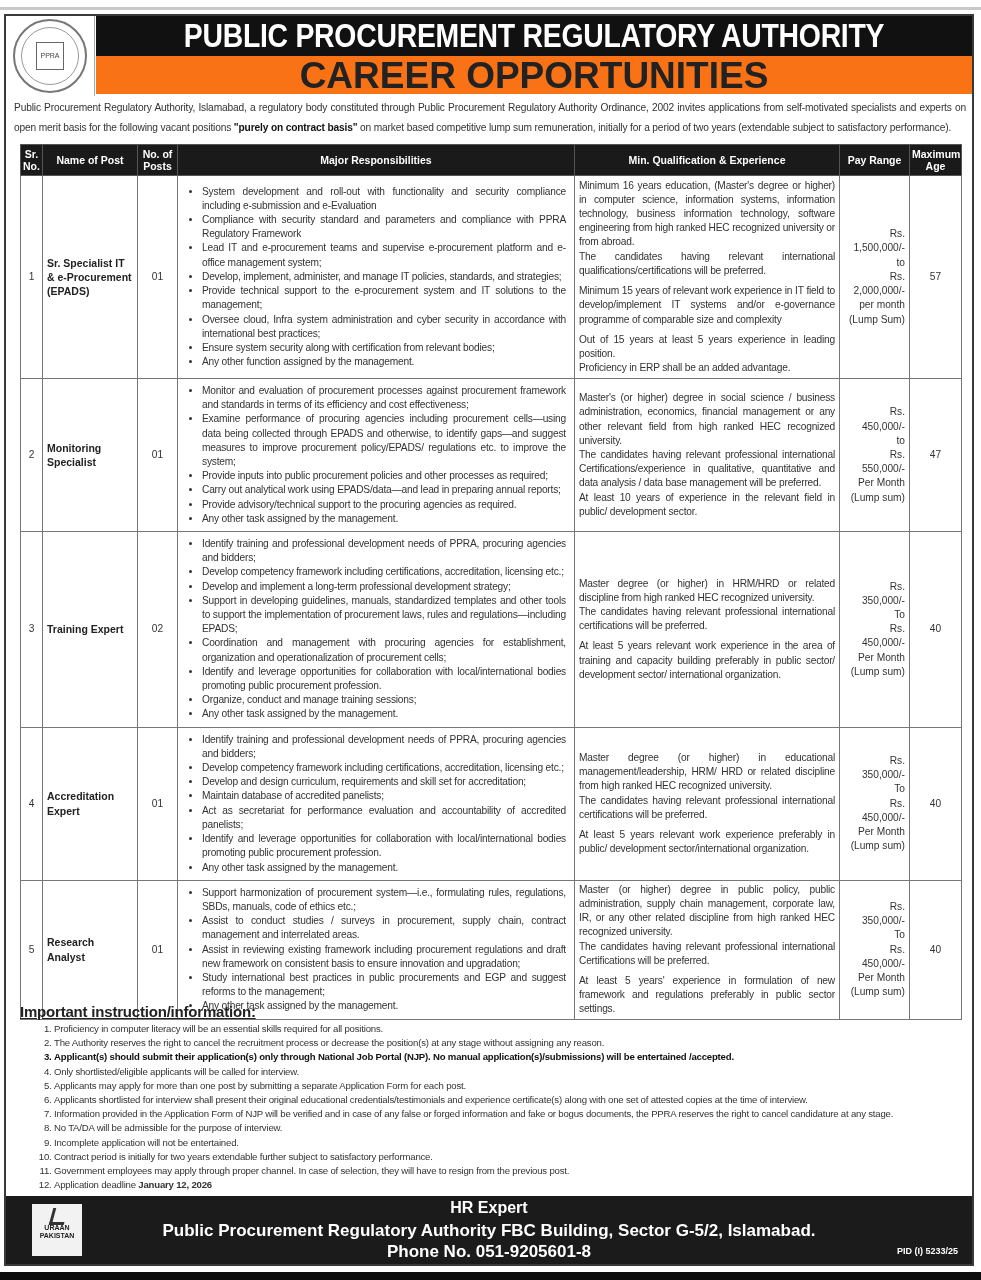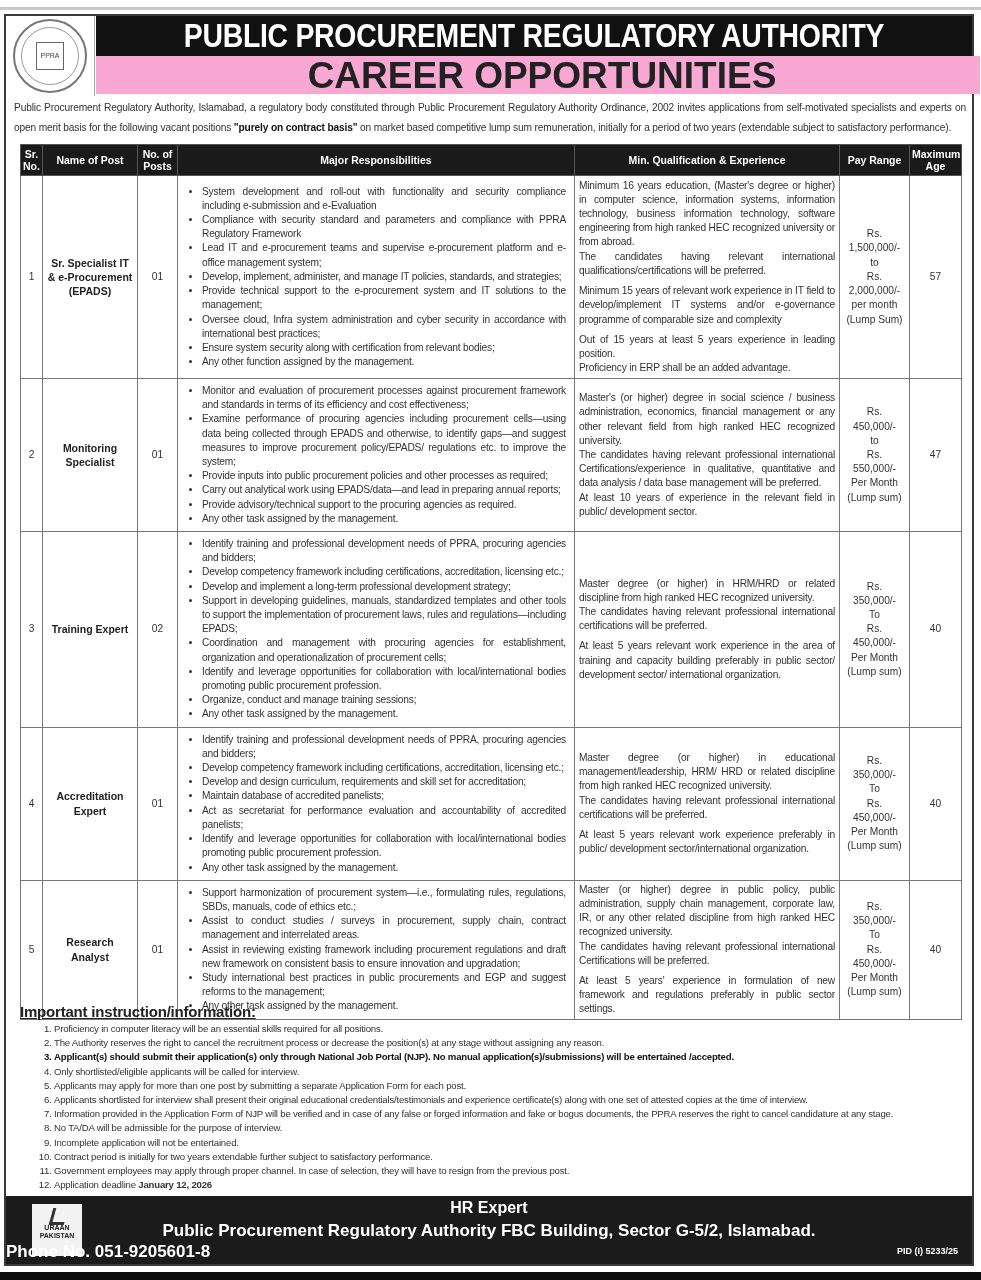--- a/index.html
+++ b/index.html
@@ -5,43 +5,43 @@
   html, body { margin:0; padding:0; background:#ffffff; }
   body { width:981px; height:1280px; position:relative; overflow:hidden; font-family:"Liberation Sans", sans-serif; color:#2a2a2a; }
   .topline { position:absolute; left:0; top:7px; width:981px; height:3px; background:#c9c9c9; }
   .frame { position:absolute; left:4px; top:14px; width:970px; height:1252px; border:2px solid #3a3a3a; box-sizing:border-box; }
   .logo-box { position:absolute; left:6px; top:16px; width:88px; height:80px; background:#fff; border-right:1px solid #aaa; display:flex; align-items:center; justify-content:center; }
   .logo-seal { width:74px; height:74px; border-radius:50%; border:2px solid #777; box-sizing:border-box; display:flex; align-items:center; justify-content:center; position:relative; }
   .logo-seal::before { content:""; position:absolute; inset:6px; border-radius:50%; border:1px solid #999; }
   .logo-inner { width:26px; height:26px; border:1px solid #666; font-size:7px; text-align:center; line-height:26px; color:#444; }
   .title-bar { position:absolute; left:96px; top:16px; width:876px; height:40px; background:#111; color:#fff; font-family:"Liberation Sans", sans-serif; font-weight:bold; font-size:33px; letter-spacing:-0.3px; text-align:center; line-height:40px; transform-origin:center; }
   .title-bar span { display:inline-block; transform:scaleX(0.86); }
-  .sub-bar { position:absolute; left:96px; top:56px; width:876px; height:38px; background:#f9a8d4; color:#222; font-weight:bold; font-size:37px; text-align:center; line-height:40px;padding-left:8px; }
+  .sub-bar { position:absolute; left:96px; top:56px; width:876px; height:38px; background:#f97316; color:#222; font-weight:bold; font-size:37px; text-align:center; line-height:40px; }
   .intro { position:absolute; left:14px; top:98px; width:952px; font-size:10.2px; line-height:20px; text-align:justify; color:#333; letter-spacing:-0.15px; }
   .intro b { color:#111; }
   table.jobs { position:absolute; left:20px; top:144px; width:941px; border-collapse:collapse; table-layout:fixed; font-size:10.2px; color:#333; }
   table.jobs th { background:#1a1a1a; color:#fff; font-weight:bold; font-size:10.5px; height:30px; border:1px solid #555; padding:0 2px; line-height:12px; }
   table.jobs td { border:1px solid #777; vertical-align:middle; padding:1px 4px; line-height:14.2px; }
   td.c { text-align:center; }
-  td.post { font-weight:bold; text-align:center; color:#222; font-size:10.5px; }
+  td.post { font-weight:bold; text-align:left; color:#222; font-size:10.5px; }
   td.resp ul { margin:4px; padding-left:16px; list-style:disc; }
   td.resp li { text-align:justify; letter-spacing:-0.2px; }
   td.qual p { margin:0; text-align:justify; letter-spacing:-0.2px; }
   td.qual p.gap { margin-top:6px; }
-  td.pay { text-align:center; line-height:14px; }
+  td.pay { text-align:right; line-height:14px; }
   .instr { position:absolute; left:20px; top:1003px; width:940px; }
   .instr-title { font-weight:bold; font-size:15px; text-decoration:underline; color:#222; margin:0 0 2px 0; letter-spacing:-0.2px; }
   .instr ol { margin:0; padding-left:34px; font-size:9.6px; line-height:14.2px; color:#333; letter-spacing:-0.2px; }
   .instr li.bold { font-weight:bold; color:#111; }
   .footer { position:absolute; left:6px; top:1196px; width:966px; height:68px; background:#1b1b1b; color:#fff; }
   .uraan { position:absolute; left:26px; top:8px; width:50px; height:52px; background:#f2f2f2; color:#222; font-size:7px; font-weight:bold; text-align:center; line-height:8px; padding-top:20px; box-sizing:border-box; }
   .uraan .bird { position:absolute; left:19px; top:4px; width:12px; height:14px; border-left:3px solid #333; border-bottom:3px solid #333; transform:skewX(-15deg); }
   .f1 { position:absolute; left:0; width:966px; text-align:center; font-weight:bold; font-size:16px; top:3px; }
   .f2 { position:absolute; left:0; width:966px; text-align:center; font-weight:bold; font-size:17px; top:25px; }
-  .f3 { position:absolute; left:0; width:966px; font-weight:bold; font-size:17px; top:46px; }
+  .f3 { position:absolute; left:0; width:966px; text-align:center; font-weight:bold; font-size:17px; top:46px; }
   .pid { position:absolute; right:14px; top:50px; font-size:9px; font-weight:bold;text-align:center; }
   .bottom-strip { position:absolute; left:0; top:1272px; width:981px; height:8px; background:#0d0d0d; }
 </style>
 </head>
 <body>
 
 <div class="topline"></div>
 <div class="frame"></div>
 
 <div class="logo-box">

